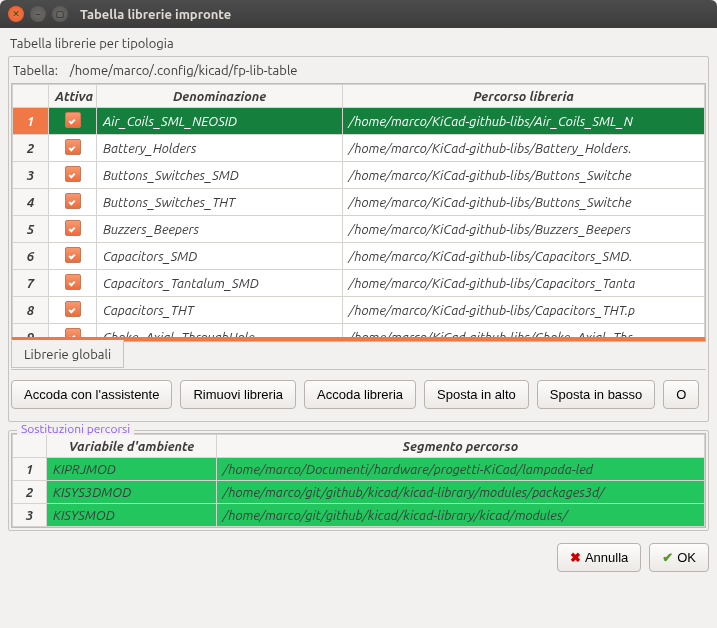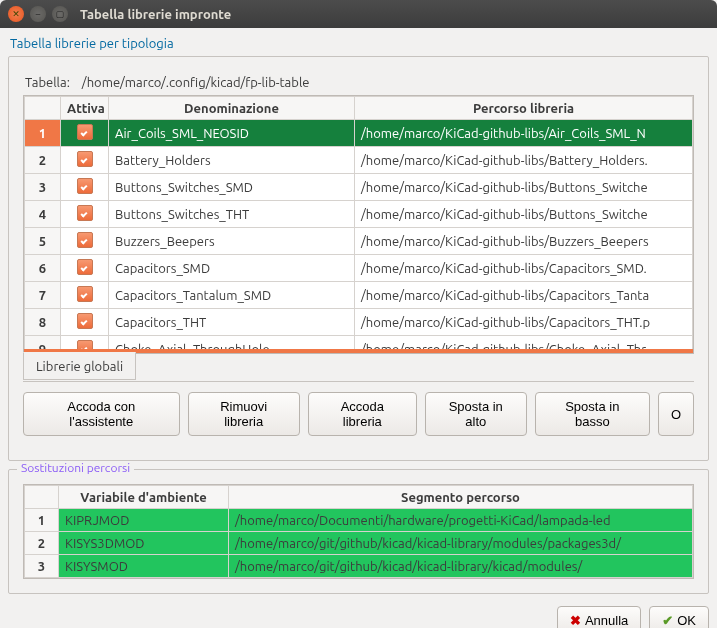--- a/index.html
+++ b/index.html
@@ -4,27 +4,27 @@
 <style>
 * { box-sizing: border-box; margin: 0; padding: 0; }
 body { font-family: "Ubuntu", "Liberation Sans", sans-serif; font-size: 13px; background: #f2f1f0; color: #3c3c3c; width: 717px; height: 628px; overflow: hidden; }
 .titlebar { background: linear-gradient(#4c4c4c, #3c3c3c); height: 28px; display: flex; align-items: center; padding: 0 8px; color: #dfdbd2; border-radius: 6px 6px 0 0; }
 .titlebar .win-btn { width: 16px; height: 16px; border-radius: 50%; margin-right: 6px; display: flex; align-items: center; justify-content: center; font-size: 9px; cursor: pointer; }
 .win-close { background: radial-gradient(#f08050, #e95420); color: #440; }
 .win-min { background: radial-gradient(#6b6a68, #555450); color: #222; }
 .win-max { background: radial-gradient(#6b6a68, #555450); color: #222; }
 .titlebar .title { margin-left: 6px; font-weight: bold; font-size: 13px; }
 .content { padding: 6px 8px 8px 8px; }
-.subtitle { color: #0369a1; margin: 2px 0 6px 2px; }
-.group { border: 1px solid #c7c3bf; border-radius: 2px; padding: 14px; position: relative; margin-bottom: 8px; }
+.subtitle { color: #404040; margin: 2px 0 6px 2px; }
+.group { border: 1px solid #c7c3bf; border-radius: 2px; padding: 2px; position: relative; margin-bottom: 8px; }
 .group-label { position: absolute; top: -9px; left: 8px; background: #f2f1f0; padding: 0 4px; color: #8b5cf6; font-size: 12px; }
 .pathline { margin: 4px 2px 6px 2px; }
 .table-wrap { border: 1px solid #bfbab5; background: #fff; height: 259px; overflow: hidden; position: relative; }
 table { border-collapse: collapse; width: 100%; table-layout: fixed; font-size: 13px; }
-th, td { border: 1px solid #d6d2ce; padding: 4px 6px; text-align: left; white-space: nowrap; overflow: hidden; text-overflow: clip; }
+th, td { border: 1px solid #d6d2ce; padding: 4px 6px; text-align: left; white-space: nowrap; overflow: hidden; text-overflow: clip; font-style: italic; }
 th { background: #f7f6f5; font-weight: bold; text-align: center; }
 th.rownum-h, td.rownum { background: #f7f6f5; text-align: center; font-weight: bold; width: 36px; }
 .col-att { width: 48px; text-align: center; }
 .col-den { width: 246px; }
 .col-path { width: auto; }
 tr.selected td { background: #15803d; color: #fff; }
 tr.selected td.rownum { background: #f07746; color: #fff; }
 .chk { display: inline-block; width: 16px; height: 16px; border: 1px solid #c77854; border-radius: 2px; background: linear-gradient(#f79971, #ed6b3a); position: relative; }
 .chk::after { content: ""; position: absolute; left: 3px; top: 6px; width: 4px; height: 2px; border-left: 2px solid #fff; border-bottom: 2px solid #fff; transform: rotate(-45deg); }
 .table-sel-bottom { position: absolute; left: 0; right: 0; bottom: 0; height: 4px; background: #f07746; }

